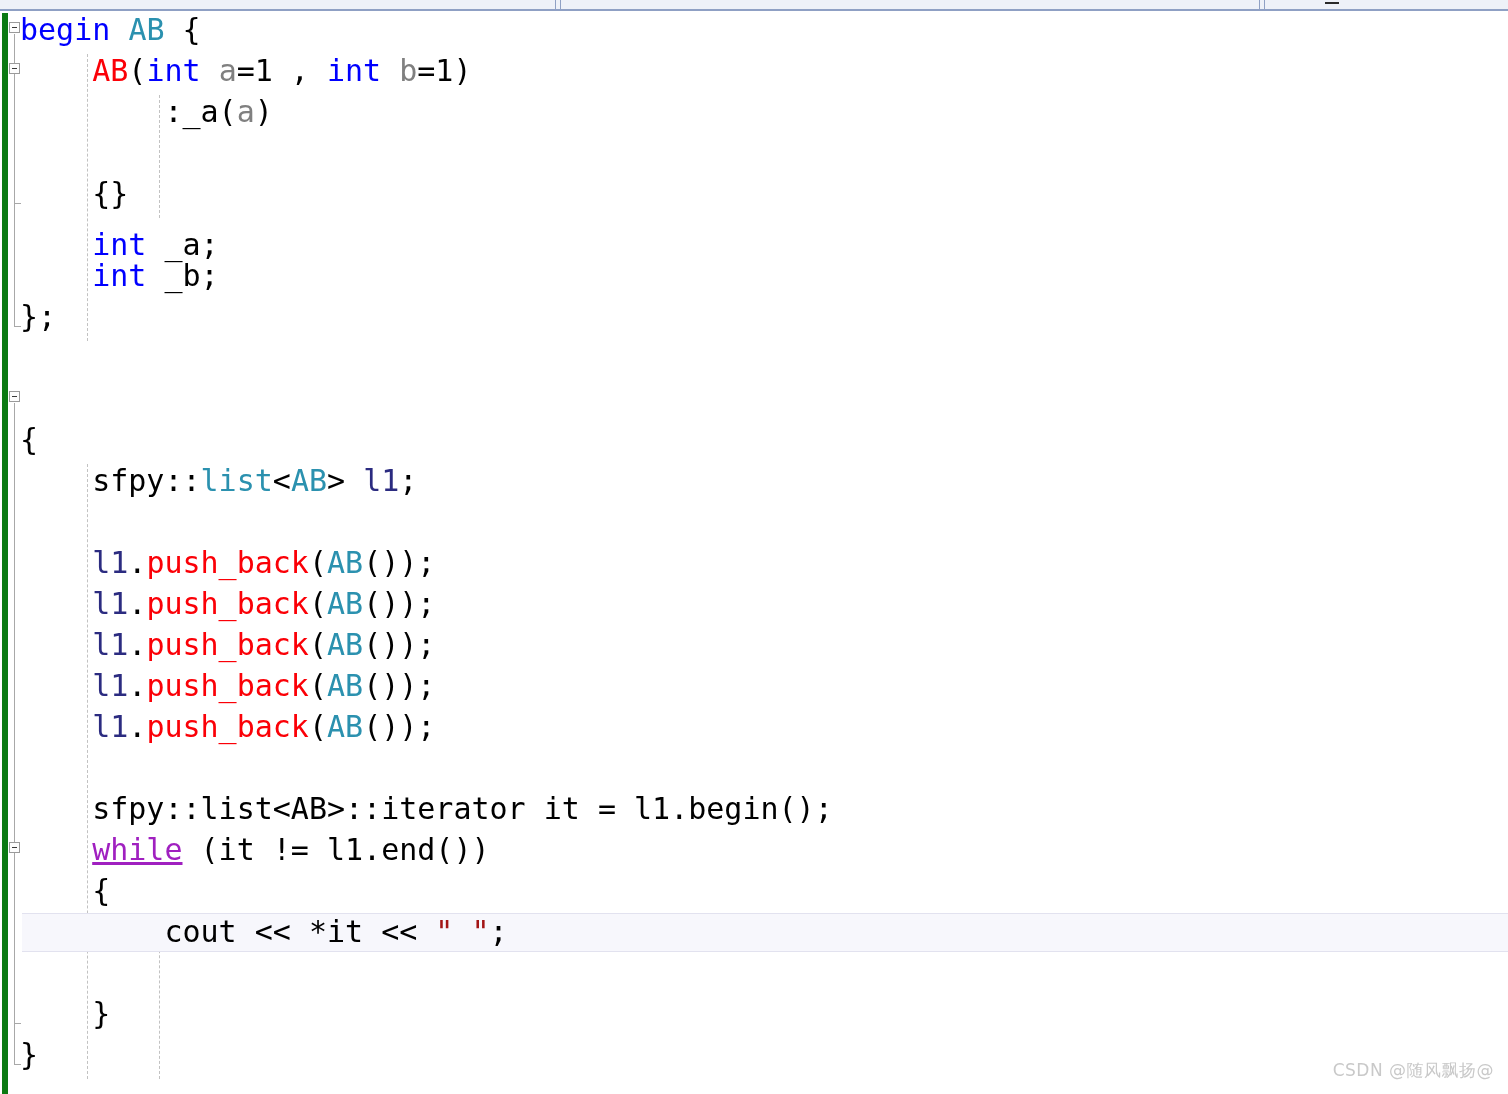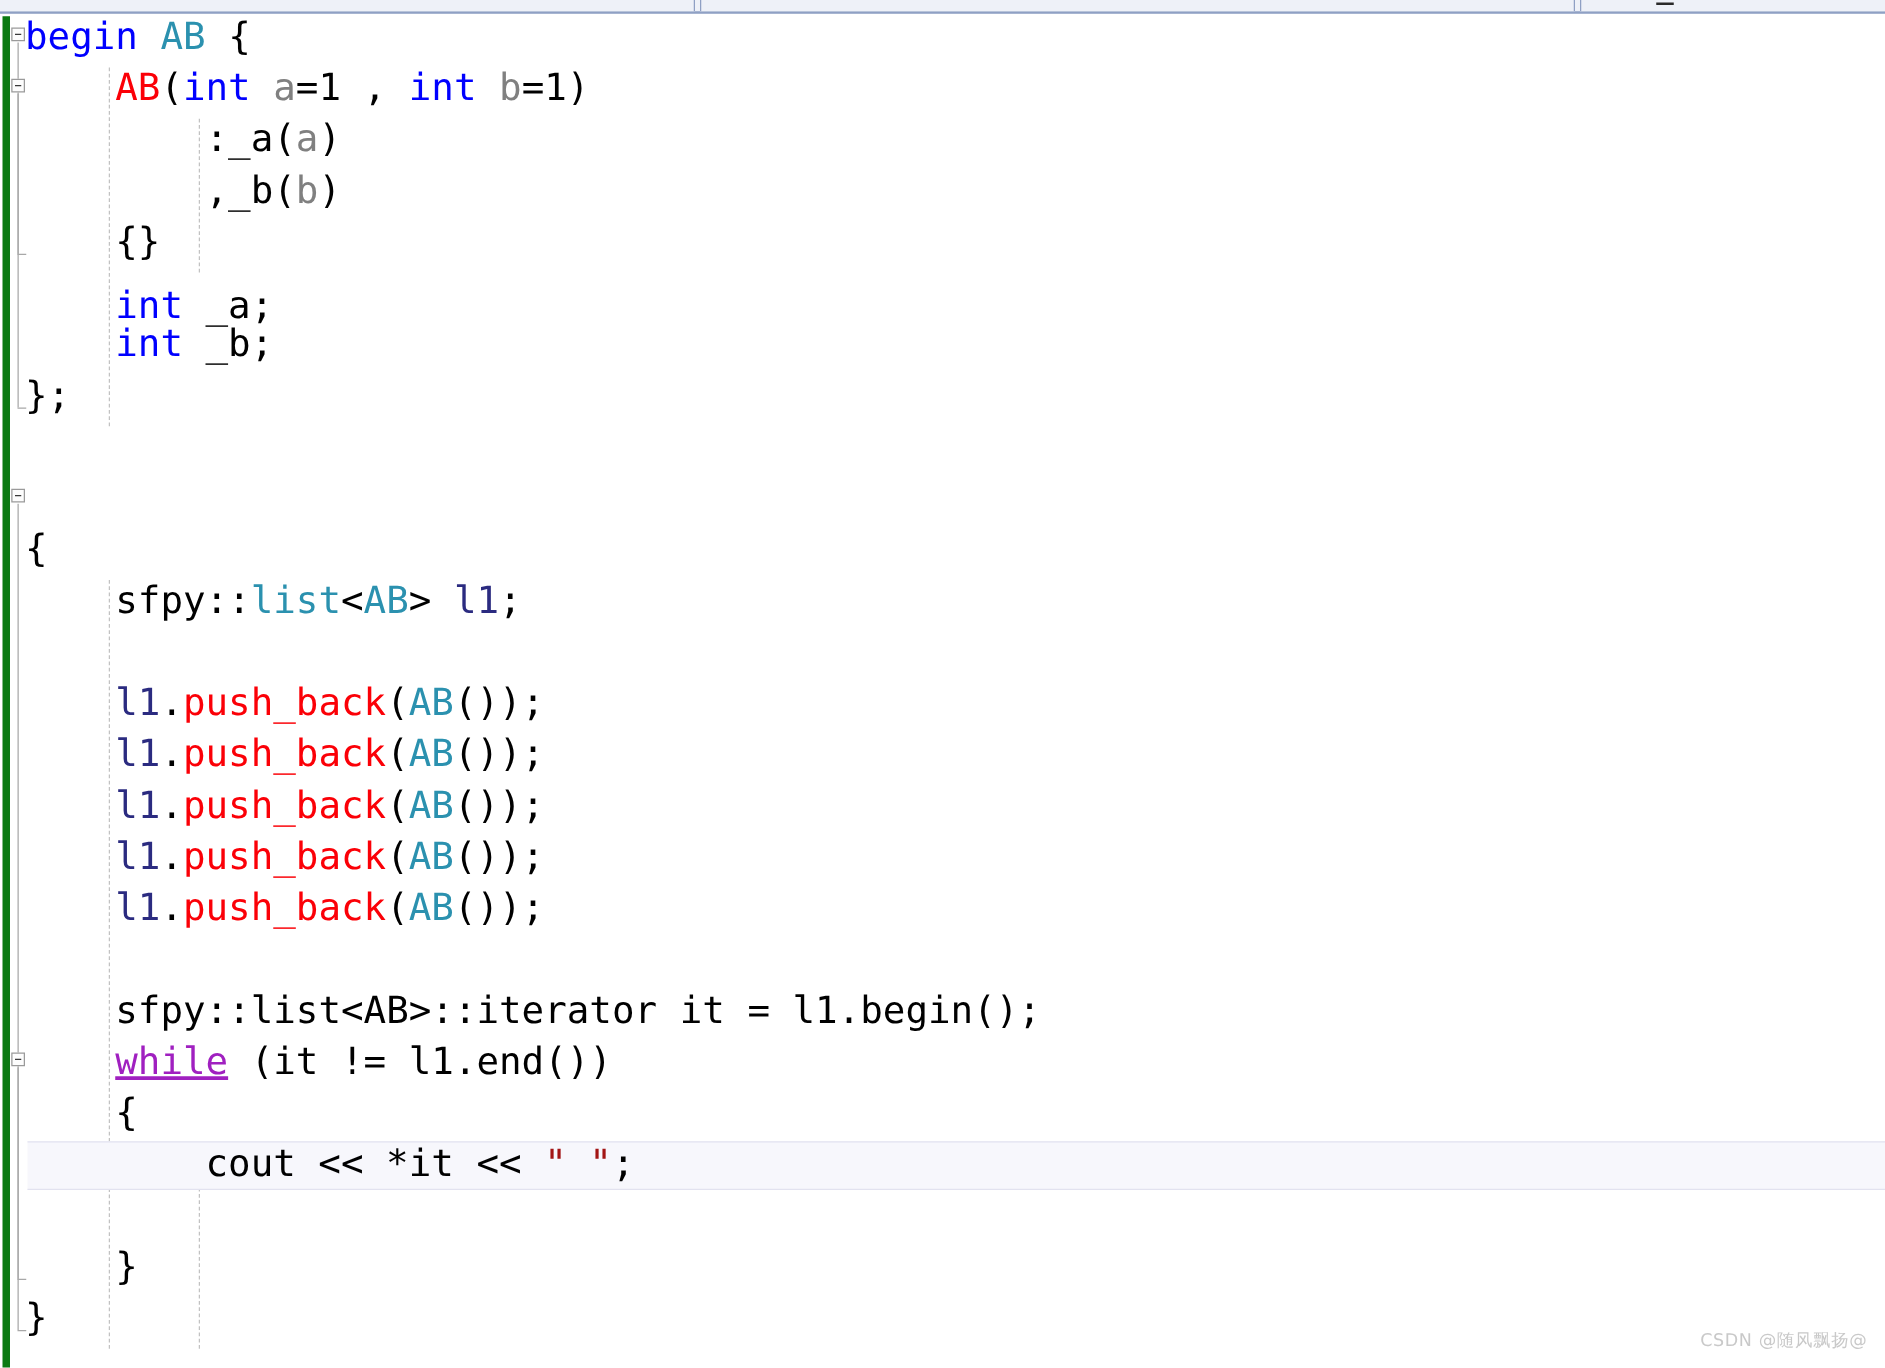--- a/index.html
+++ b/index.html
@@ -145,21 +145,21 @@
     position: absolute;
     height: 6px;
     overflow: hidden;
   }
 
   
   #watermark {
     position: absolute;
     right: 14px; bottom: 12px;
     font-family: "DejaVu Sans", "Liberation Sans", sans-serif;
-    font-size: 14px;
+    font-size: 17px;
     color: #c9c9c9;
     letter-spacing: 0.5px;
     white-space: nowrap;
   }
 </style>
 </head>
 <body>
 
 <div id="top-chrome">
   <div class="chrome-panel" id="chrome-panel-left"></div>
@@ -193,21 +193,20 @@
       <div class="indent-guide" style="left: 87.2px; top: 451px; height: 615px;"></div>
       <div class="indent-guide" style="left: 159.4px; top: 902px; height: 164px;"></div>
     </div>
 
   <div id="current-line" style="top: 900px; height: 39px;"></div>
 
   <div id="code-layer">
       <div class="code-line" style="top: -4px;"><span class="ln-indent" style="width: 20px;"></span><span class="t-kw">begin</span><span class="t-pl"> </span><span class="t-type">AB</span><span class="t-pl"> {</span></div>
       <div class="code-line" style="top: 37px;"><span class="ln-indent" style="width: 92.2px;"></span><span class="t-red">AB</span><span class="t-pl">(</span><span class="t-kw">int</span><span class="t-pl"> </span><span class="t-gray">a</span><span class="t-pl">=1 , </span><span class="t-kw">int</span><span class="t-pl"> </span><span class="t-gray">b</span><span class="t-pl">=1)</span></div>
       <div class="code-line" style="top: 78px; text-align: center;"><span class="ln-indent" style="width: 164.4px;"></span><span class="t-pl">:_a(</span><span class="t-gray">a</span><span class="t-pl">)</span></div>
-      <div class="code-line" style="top: 119px;"><span class="ln-indent" style="width: 164.4px;"></span><span class="t-pl">,_b(</span><span class="t-gray">b</span><span class="t-pl">)</span></div>
       <div class="code-line" style="top: 160px;"><span class="ln-indent" style="width: 92.2px;"></span><span class="t-pl">{}</span></div>
       <div class="code-line" style="top: 211px;"><span class="ln-indent" style="width: 92.2px;"></span><span class="t-kw">int</span><span class="t-pl"> _a;</span></div>
       <div class="code-line" style="top: 242px;"><span class="ln-indent" style="width: 92.2px;"></span><span class="t-kw">int</span><span class="t-pl"> _b;</span></div>
       <div class="code-line" style="top: 283px;"><span class="ln-indent" style="width: 20px;"></span><span class="t-pl">};</span></div>
       <div class="code-line" style="top: 324px;"><span class="ln-indent" style="width: 20px;"></span></div>
       <div class="code-line" style="top: 406px;"><span class="ln-indent" style="width: 20px;"></span><span class="t-pl">{</span></div>
       <div class="code-line" style="top: 447px;"><span class="ln-indent" style="width: 92.2px;"></span><span class="t-pl">sfpy::</span><span class="t-type">list</span><span class="t-pl">&lt;</span><span class="t-type">AB</span><span class="t-pl">&gt; </span><span class="t-var">l1</span><span class="t-pl">;</span></div>
       <div class="code-line" style="top: 488px;"><span class="ln-indent" style="width: 20px;"></span></div>
       <div class="code-line" style="top: 529px;"><span class="ln-indent" style="width: 92.2px;"></span><span class="t-var">l1</span><span class="t-pl">.</span><span class="t-red">push_back</span><span class="t-pl">(</span><span class="t-type">AB</span><span class="t-pl">());</span></div>
       <div class="code-line" style="top: 570px;"><span class="ln-indent" style="width: 92.2px;"></span><span class="t-var">l1</span><span class="t-pl">.</span><span class="t-red">push_back</span><span class="t-pl">(</span><span class="t-type">AB</span><span class="t-pl">());</span></div>

